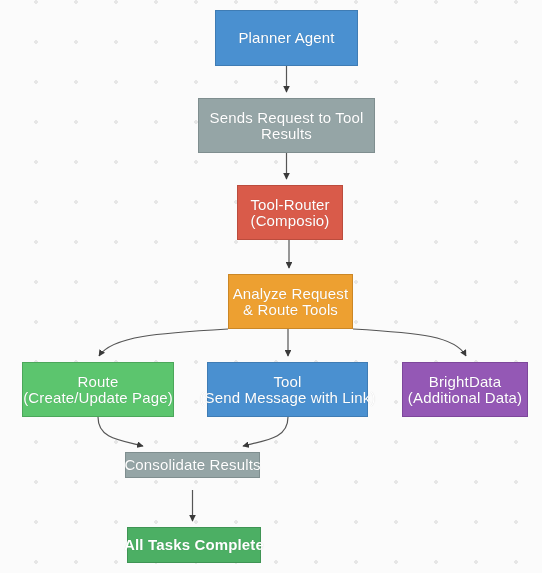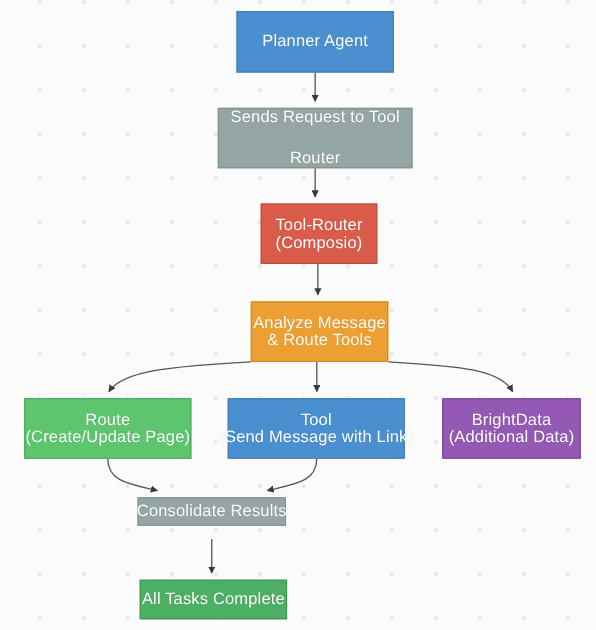--- a/index.html
+++ b/index.html
@@ -65,45 +65,45 @@
         <path d="M 98 417 C 98 438, 118 440, 143 446"></path>
         <path d="M 288 417 C 288 438, 268 440, 243 446"></path>
         <path d="M 192.5 490 L 192.5 521"></path>
       </g>
   </svg>
 
   <div id="node-layer">
       <div class="node" style="left: 215px; top: 10px; width: 143px; height: 56px; background-color: rgb(74, 144, 208); border-color: rgb(63, 124, 180);">
         <span class="line1">Planner Agent</span>
       </div>
-      <div class="node" style="left: 198px; top: 98px; width: 177px; height: 55px; background-color: rgb(149, 165, 166); border-color: rgb(127, 142, 143); justify-content: space-between;">
+      <div class="node" style="left: 198px; top: 98px; width: 177px; height: 55px; background-color: rgb(149, 165, 166); border-color: rgb(127, 142, 143);">
         <span class="line1">Sends Request to Tool</span>
-        <span class="line2">Router</span>
+        <span class="line2">Results</span>
       </div>
       <div class="node" style="left: 237px; top: 185px; width: 106px; height: 55px; background-color: rgb(217, 91, 74); border-color: rgb(187, 76, 61);">
         <span class="line1">Tool-Router</span>
         <span class="line2">(Composio)</span>
       </div>
       <div class="node" style="left: 228px; top: 274px; width: 125px; height: 55px; background-color: rgb(237, 160, 49); border-color: rgb(203, 135, 38);">
-        <span class="line1">Analyze Message</span>
+        <span class="line1">Analyze Request</span>
         <span class="line2">&amp; Route Tools</span>
       </div>
       <div class="node" style="left: 22px; top: 362px; width: 152px; height: 55px; background-color: rgb(92, 197, 110); border-color: rgb(75, 167, 90);">
         <span class="line1">Route</span>
         <span class="line2">(Create/Update Page)</span>
       </div>
       <div class="node" style="left: 207px; top: 362px; width: 161px; height: 55px; background-color: rgb(74, 144, 208); border-color: rgb(63, 124, 180);">
         <span class="line1">Tool</span>
         <span class="line2">(Send Message with Link)</span>
       </div>
       <div class="node" style="left: 402px; top: 362px; width: 126px; height: 55px; background-color: rgb(148, 88, 181); border-color: rgb(125, 71, 155);">
         <span class="line1">BrightData</span>
         <span class="line2">(Additional Data)</span>
       </div>
       <div class="node" style="left: 125px; top: 452px; width: 135px; height: 26px; background-color: rgb(149, 165, 166); border-color: rgb(127, 142, 143);">
         <span class="line1">Consolidate Results</span>
       </div>
-      <div class="node" style="left: 127px; top: 527px; width: 134px; height: 36px; background-color: rgb(76, 175, 100); border-color: rgb(63, 148, 84);">
+      <div class="node" style="left: 127px; top: 527px; width: 134px; height: 36px; background-color: rgb(76, 175, 100); border-color: rgb(63, 148, 84); font-weight: bold;">
         <span class="line1">All Tasks Complete</span>
       </div>
     </div>
 
 </div>
 
 </body></html>

